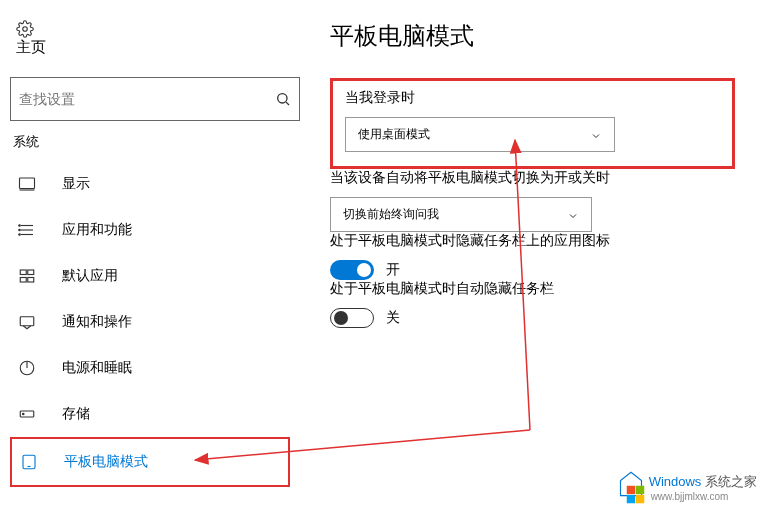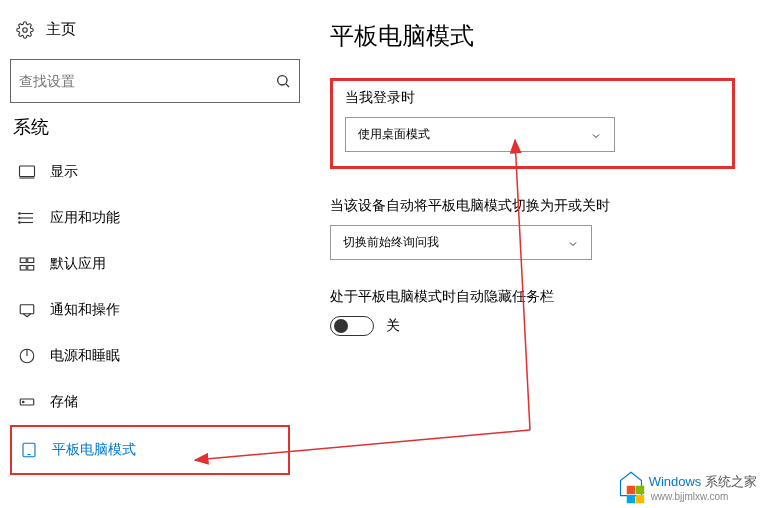--- a/index.html
+++ b/index.html
@@ -2,40 +2,40 @@
 <html><head>
   <meta charset="utf-8">
   <style>
     * { box-sizing: border-box; margin: 0; padding: 0; }
     body { font-family: "Microsoft YaHei", "Segoe UI", sans-serif; font-size: 14px; color: #000; background: #fff; width: 765px; height: 508px; position: relative; overflow: hidden; }
     
     .container { display: flex; height: 100%; }
     
     .left-panel { width: 300px; padding: 20px 10px 10px 10px; }
     
-    .home-row { display: flex; align-items: center; gap: 12px; margin-bottom: 20px; padding-left: 6px; }
+    .home-row { display: flex; gap: 0; margin-bottom: 20px; padding-left: 6px; flex-direction: column; }
     .home-row .icon { width: 18px; height: 18px; }
     .home-row .label { font-size: 15px; }
     
     .search-box { display: flex; align-items: center; border: 1px solid #666; width: 290px; height: 44px; padding: 0 8px; margin-bottom: 12px; }
     .search-box input { flex: 1; border: none; outline: none; font-size: 14px; background: transparent; }
     .search-box .search-icon { width: 16px; height: 16px; }
     
-    .section-header { font-size: 18px; color: #000; margin-bottom: 10px; padding-left: 3px; }
-    
-    .nav-item { display: flex; align-items: center; gap: 14px; padding: 14px 8px; cursor: pointer; }
+    .section-header { font-size: 13px; color: #000; margin-bottom: 10px; padding-left: 3px; }
+    
+    .nav-item { display: flex; align-items: center; gap: 26px; padding: 14px 8px; cursor: pointer; }
     .nav-item .icon { width: 18px; height: 18px; flex-shrink: 0; }
     .nav-item .label { font-size: 14px; }
     .nav-item.highlighted { border: 2px solid #e03030; }
     
     .right-panel { flex: 1; padding: 20px 30px; }
     
     .page-title { font-size: 24px; font-weight: 400; margin-bottom: 26px; }
     
-    .setting-block { margin-bottom: 28px; }
+    .setting-block { }
     .setting-label { font-size: 14px; margin-bottom: 10px; }
     
     .dropdown { display: flex; align-items: center; justify-content: space-between; border: 1px solid #999; padding: 8px 12px; cursor: pointer; background: #fff; }
     .dropdown .value { font-size: 12px; }
     .dropdown .chevron { width: 12px; height: 12px; }
     
     .boxed { border: 3px solid #e03030; padding: 8px 12px 14px 12px; }
     .boxed .dropdown { width: 270px; }
     .setting-block.wide .dropdown { width: 262px; }
     
@@ -184,20 +184,27 @@
       <div class="dropdown">
         <span class="value">切换前始终询问我</span>
         <span class="chevron">
           <svg viewBox="0 0 24 24" width="12" height="12" fill="none" stroke="#333" stroke-width="2">
               <polyline points="6 9 12 15 18 9"></polyline>
             </svg>
         </span>
       </div>
     </div>
 
+    <div class="setting-block">
+      <div class="setting-label">处于平板电脑模式时隐藏任务栏上的应用图标</div>
+      <div class="toggle-row">
+        <div class="toggle on"></div>
+        <span class="toggle-label">开</span>
+      </div>
+    </div>
 
     <div class="setting-block">
       <div class="setting-label">处于平板电脑模式时自动隐藏任务栏</div>
       <div class="toggle-row">
         <div class="toggle off"></div>
         <span class="toggle-label">关</span>
       </div>
     </div>
   </div>
 </div>

